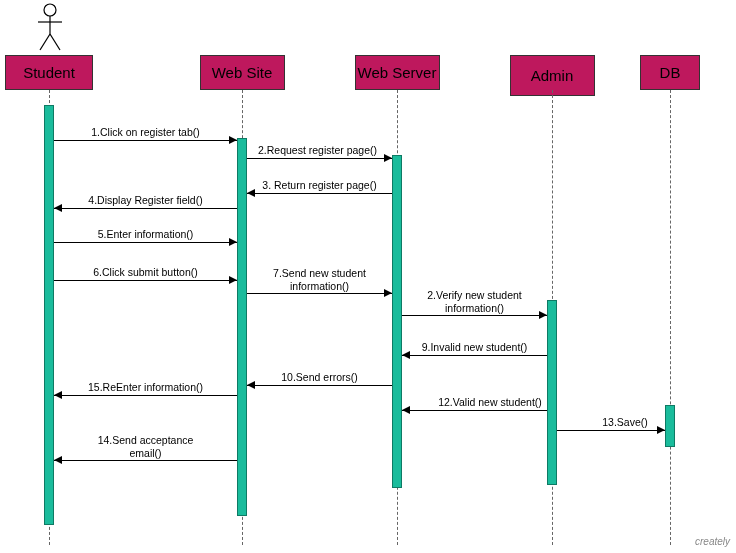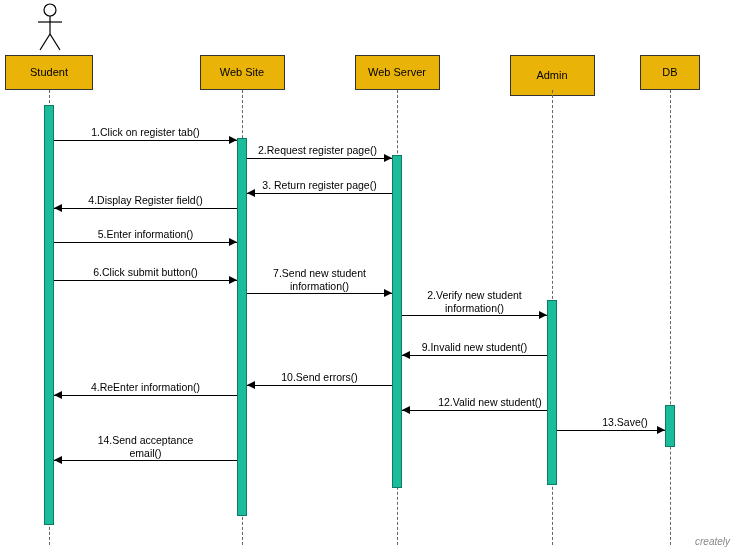--- a/index.html
+++ b/index.html
@@ -13,23 +13,23 @@
     position: relative;
     overflow: hidden;
   }
   .stick-figure {
     position: absolute;
     left: 35px;
     top: 2px;
   }
   .header-box {
     position: absolute;
-    background: #eab308;
+    background: #be185d;
     border: 1px solid #333;
-    font-size: 11px;
+    font-size: 15px;
     display: flex;
     align-items: center;
     justify-content: center;
     text-align: center;
     color: #000;
     line-height: 1.2;
   }
   .lifeline {
     position: absolute;
     border-left: 1.5px dashed #666;
@@ -144,21 +144,21 @@
     <div class="msg" style="top: 289px; left: 402px; width: 145px;">2.Verify new student
 information()</div>
     <div class="arrow-line" style="left: 402px; top: 355px; width: 145px;"></div>
     <div class="arrow-head-left" style="top: 351px; left: 402px;"></div>
     <div class="msg" style="top: 341px; left: 402px; width: 145px;">9.Invalid new student()</div>
     <div class="arrow-line" style="left: 247px; top: 385px; width: 145px;"></div>
     <div class="arrow-head-left" style="top: 381px; left: 247px;"></div>
     <div class="msg" style="top: 371px; left: 247px; width: 145px;">10.Send errors()</div>
     <div class="arrow-line" style="left: 54px; top: 395px; width: 183px;"></div>
     <div class="arrow-head-left" style="top: 391px; left: 54px;"></div>
-    <div class="msg" style="top: 381px; left: 54px; width: 183px;">4.ReEnter information()</div>
+    <div class="msg" style="top: 381px; left: 54px; width: 183px;">15.ReEnter information()</div>
     <div class="arrow-line" style="left: 402px; top: 410px; width: 145px;"></div>
     <div class="arrow-head-left" style="top: 406px; left: 402px;"></div>
     <div class="msg" style="top: 396px; left: 402px; width: 145px; padding-left: 31px;">12.Valid new student()</div>
     <div class="arrow-line" style="left: 557px; top: 430px; width: 108px;"></div>
     <div class="arrow-head-right" style="top: 426px; left: 657px;"></div>
     <div class="msg" style="top: 416px; left: 557px; width: 108px; padding-left: 28px;">13.Save()</div>
     <div class="arrow-line" style="left: 54px; top: 460px; width: 183px;"></div>
     <div class="arrow-head-left" style="top: 456px; left: 54px;"></div>
     <div class="msg" style="top: 434px; left: 54px; width: 183px;">14.Send acceptance
 email()</div>

